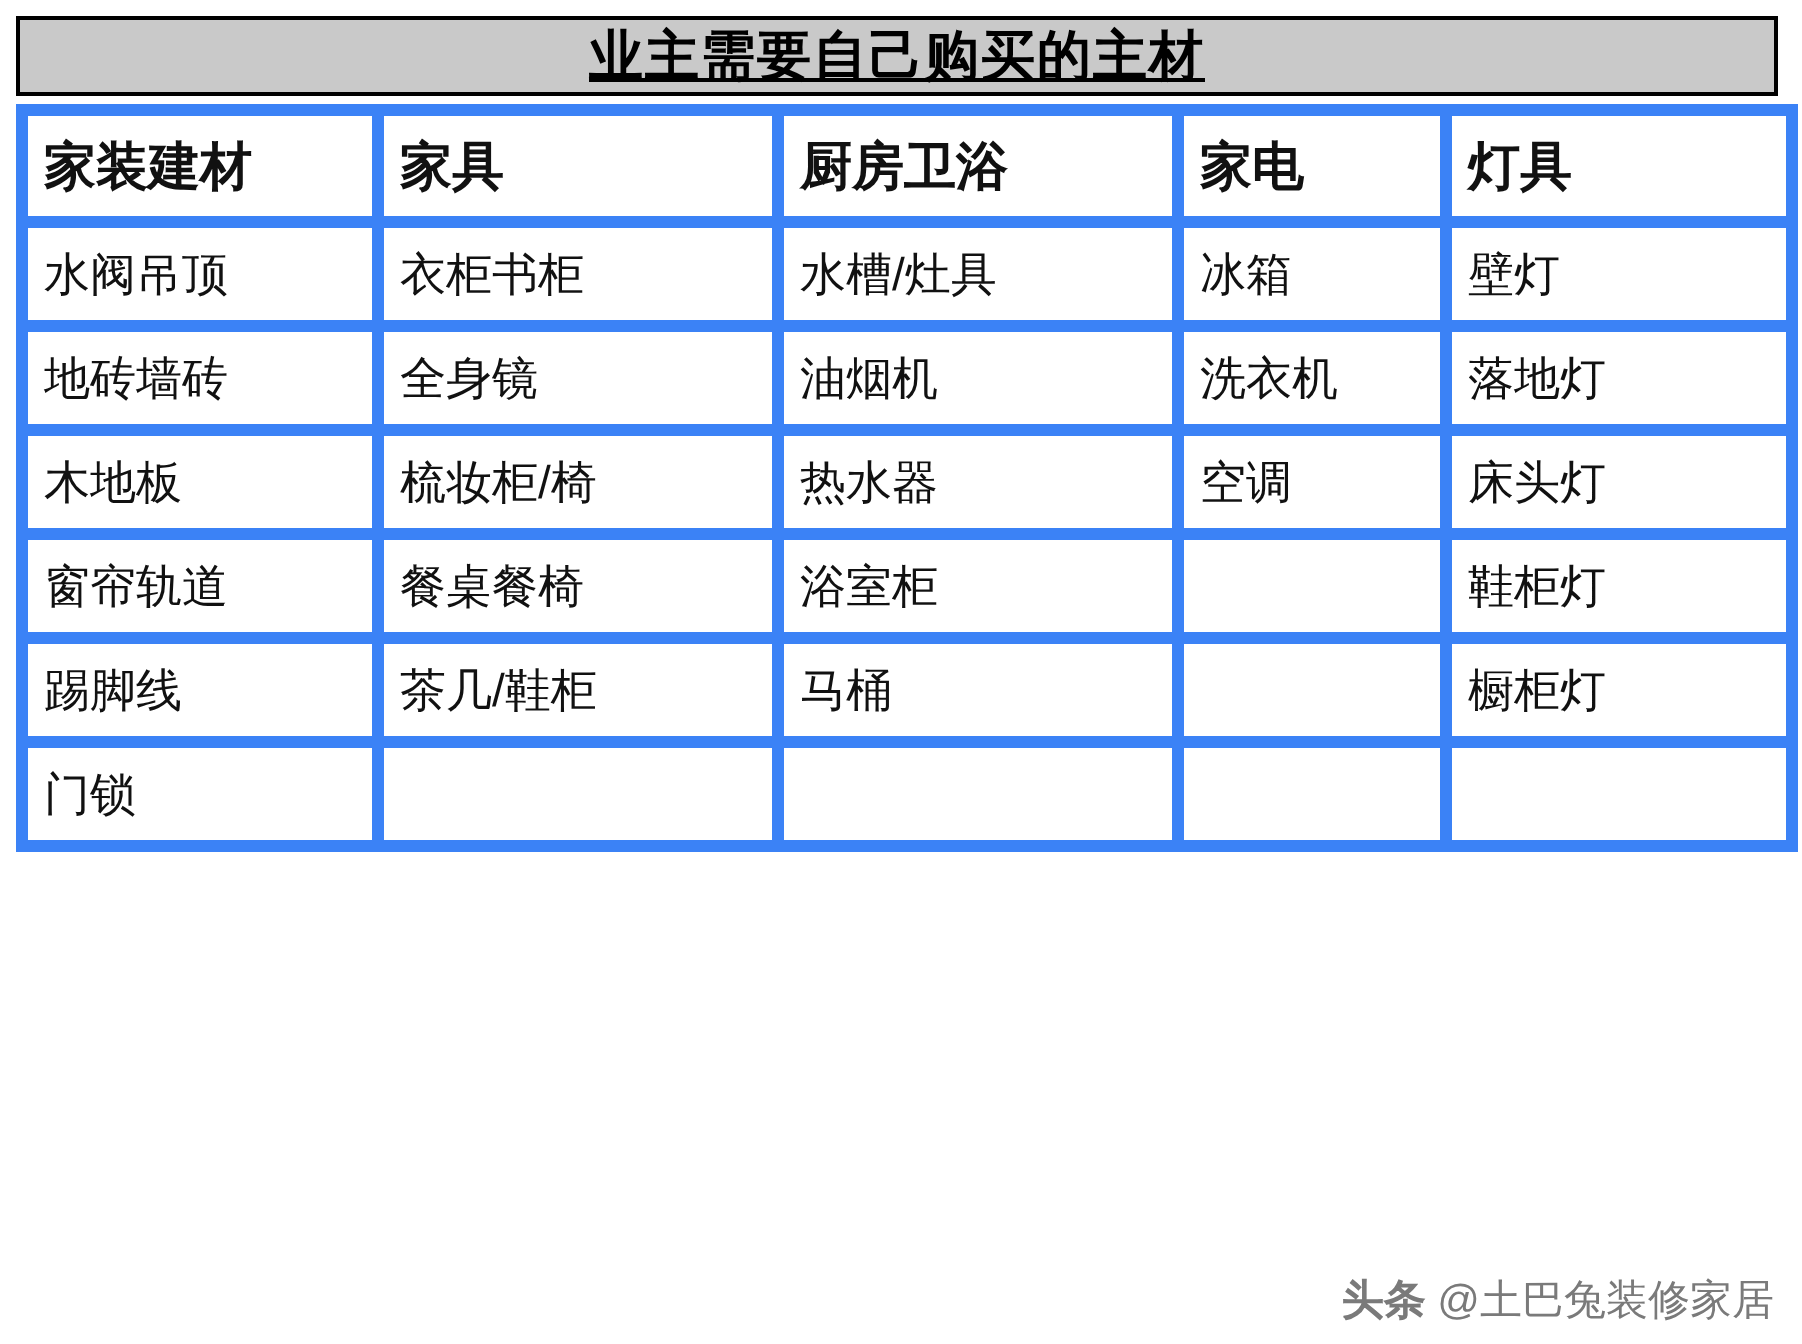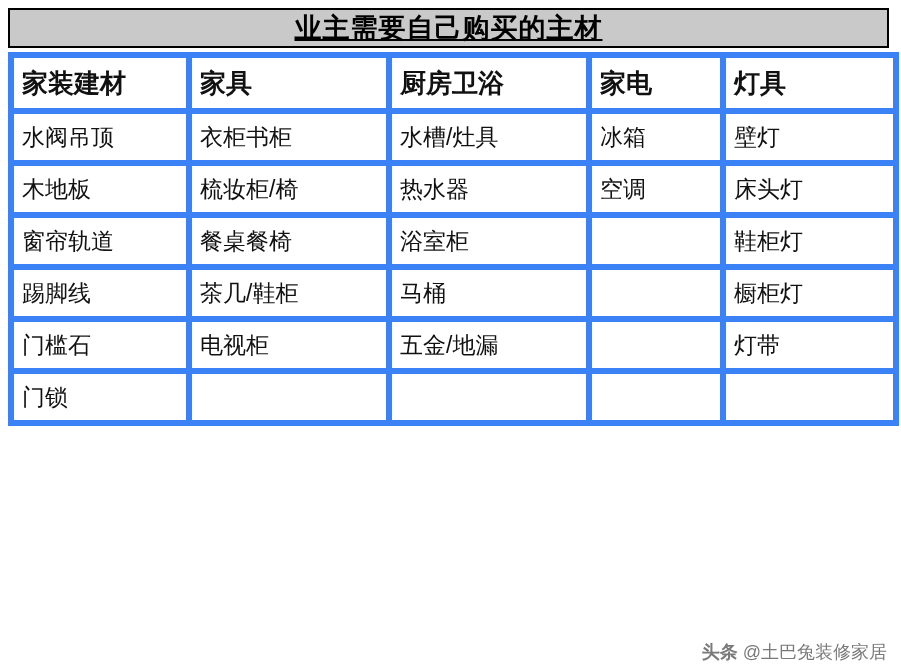--- a/index.html
+++ b/index.html
@@ -63,21 +63,21 @@
   }
   col.c0 { width: 178px; }
   col.c1 { width: 200px; }
   col.c2 { width: 200px; }
   col.c3 { width: 134px; }
   col.c4 { width: 173px; }
   .watermark {
     position: absolute;
     right: 14px;
     bottom: 8px;
-    font-size: 18px;
+    font-size: 21px;
     color: #7a7a7a;
     white-space: nowrap;
   }
   .wm-logo {
     color: #7a7a7a;
     font-weight: bold;
   }
 </style>
 </head>
 <body>
@@ -107,20 +107,27 @@
     </thead>
     <tbody>
       <tr>
         <td>水阀吊顶</td>
         <td>衣柜书柜</td>
         <td>水槽/灶具</td>
         <td>冰箱</td>
         <td>壁灯</td>
       </tr>
       <tr>
+        <td>地砖墙砖</td>
+        <td>全身镜</td>
+        <td>油烟机</td>
+        <td>洗衣机</td>
+        <td>落地灯</td>
+      </tr>
+      <tr>
         <td>木地板</td>
         <td>梳妆柜/椅</td>
         <td>热水器</td>
         <td>空调</td>
         <td>床头灯</td>
       </tr>
       <tr>
         <td>窗帘轨道</td>
         <td>餐桌餐椅</td>
         <td>浴室柜</td>
@@ -128,27 +135,20 @@
         <td>鞋柜灯</td>
       </tr>
       <tr>
         <td>踢脚线</td>
         <td>茶几/鞋柜</td>
         <td>马桶</td>
         <td></td>
         <td>橱柜灯</td>
       </tr>
       <tr>
-        <td>门槛石</td>
-        <td>电视柜</td>
-        <td>五金/地漏</td>
-        <td></td>
-        <td>灯带</td>
-      </tr>
-      <tr>
         <td>门锁</td>
         <td></td>
         <td></td>
         <td></td>
         <td></td>
       </tr>
     </tbody>
   </table>
 
   <div class="watermark">

